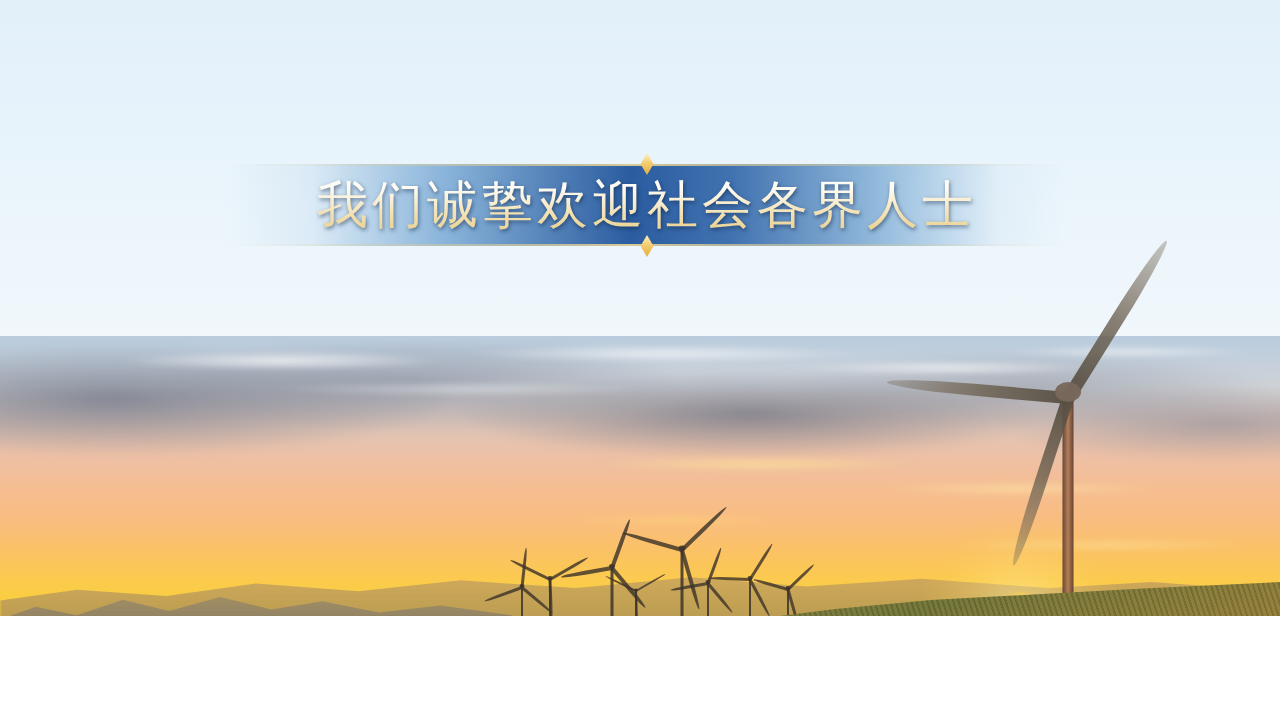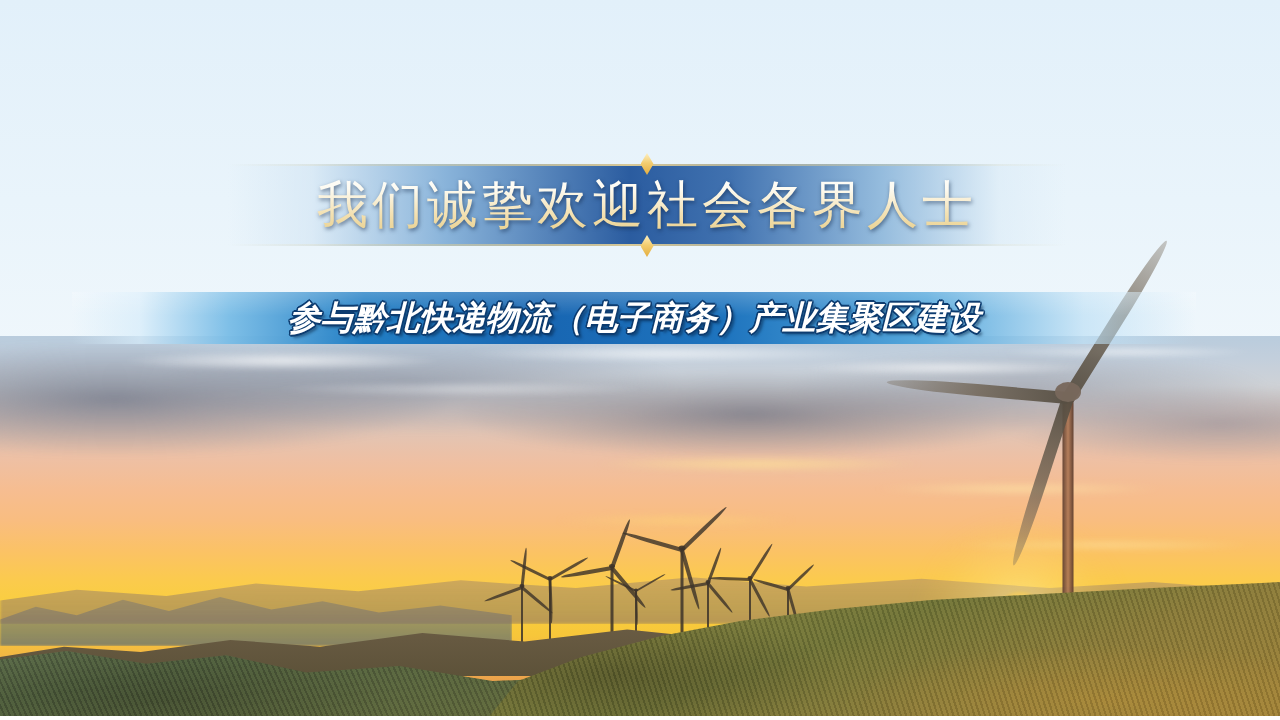--- a/index.html
+++ b/index.html
@@ -3,21 +3,21 @@
 <meta charset="utf-8">
 <style>
   html, body {
     margin: 0;
     padding: 0;
     background: #ffffff;
   }
   #slide {
     position: relative;
     width: 1280px;
-    height: 716px;
+    height: 616px;
     overflow: hidden;
     font-family: "Liberation Sans", "DejaVu Sans", sans-serif;
     background: linear-gradient(180deg, #e2f0fa 0%, #e9f4fb 28%, #f2f8fc 58%, #f8fbfd 85%, #fbfdfe 100%);
   }
 
   
   .photo {
     position: absolute;
     left: 0;
     top: 336px;
@@ -468,18 +468,15 @@
   </div>
 
   <div class="banner-head">
     <div class="banner-head-top-rule"></div>
     <div class="banner-head-bot-rule"></div>
     <div class="diamond top"></div>
     <div class="diamond bottom"></div>
     <div class="headline">我们诚挚欢迎社会各界人士</div>
   </div>
 
-  <div class="banner-sub">
-    <div class="subline">参与黔北快递物流（电子商务）产业集聚区建设</div>
-  </div>
 
 
 </div>
 
 </body></html>

